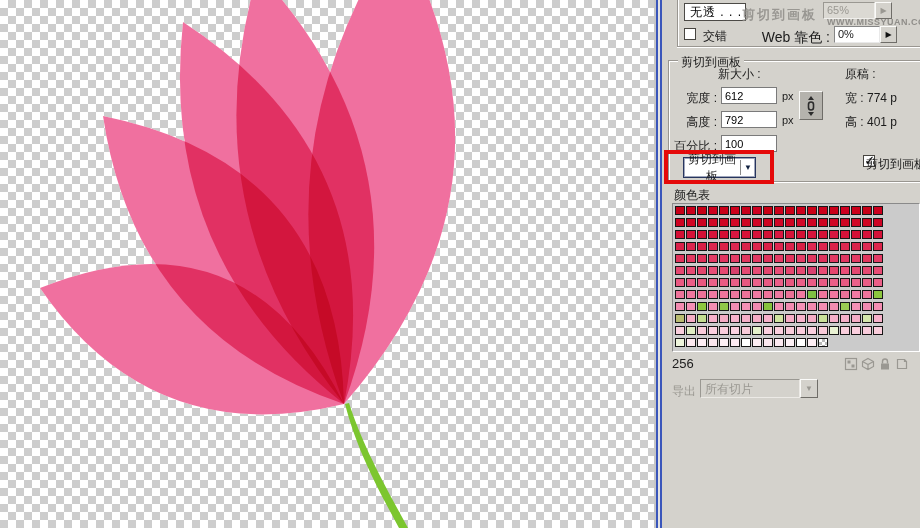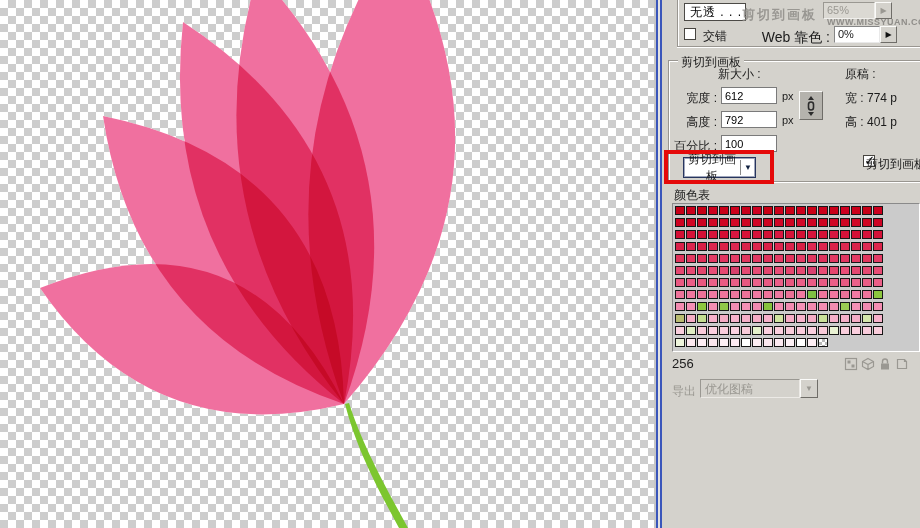--- a/index.html
+++ b/index.html
@@ -207,16 +207,16 @@
       <rect x="3" y="6.5" width="8" height="6" fill="#9a9892"></rect>
       <path d="M4.5 6.5 V4.5 a2.5 2.5 0 0 1 5 0 V6.5" fill="none" stroke="#9a9892" stroke-width="1.4"></path>
     </svg>
     <svg class="ct-icon" id="icon-new" viewBox="0 0 14 14">
       <path d="M2.5 2.5 H9.5 L11.5 4.5 V11.5 H2.5 Z" fill="none" stroke="#9a9892" stroke-width="1.2"></path>
       <path d="M9.5 2.5 V4.5 H11.5" fill="none" stroke="#9a9892" stroke-width="1.2"></path>
     </svg>
 
     
     <span class="abs lbl dis" id="export-lbl">导出 :</span>
-    <div id="export-combo" class="abs dis">优化图稿</div>
+    <div id="export-combo" class="abs dis">所有切片</div>
     <div id="export-arrow" class="abs raisedbtn">▼</div>
   </div>
 </div>
 
 </body></html>

